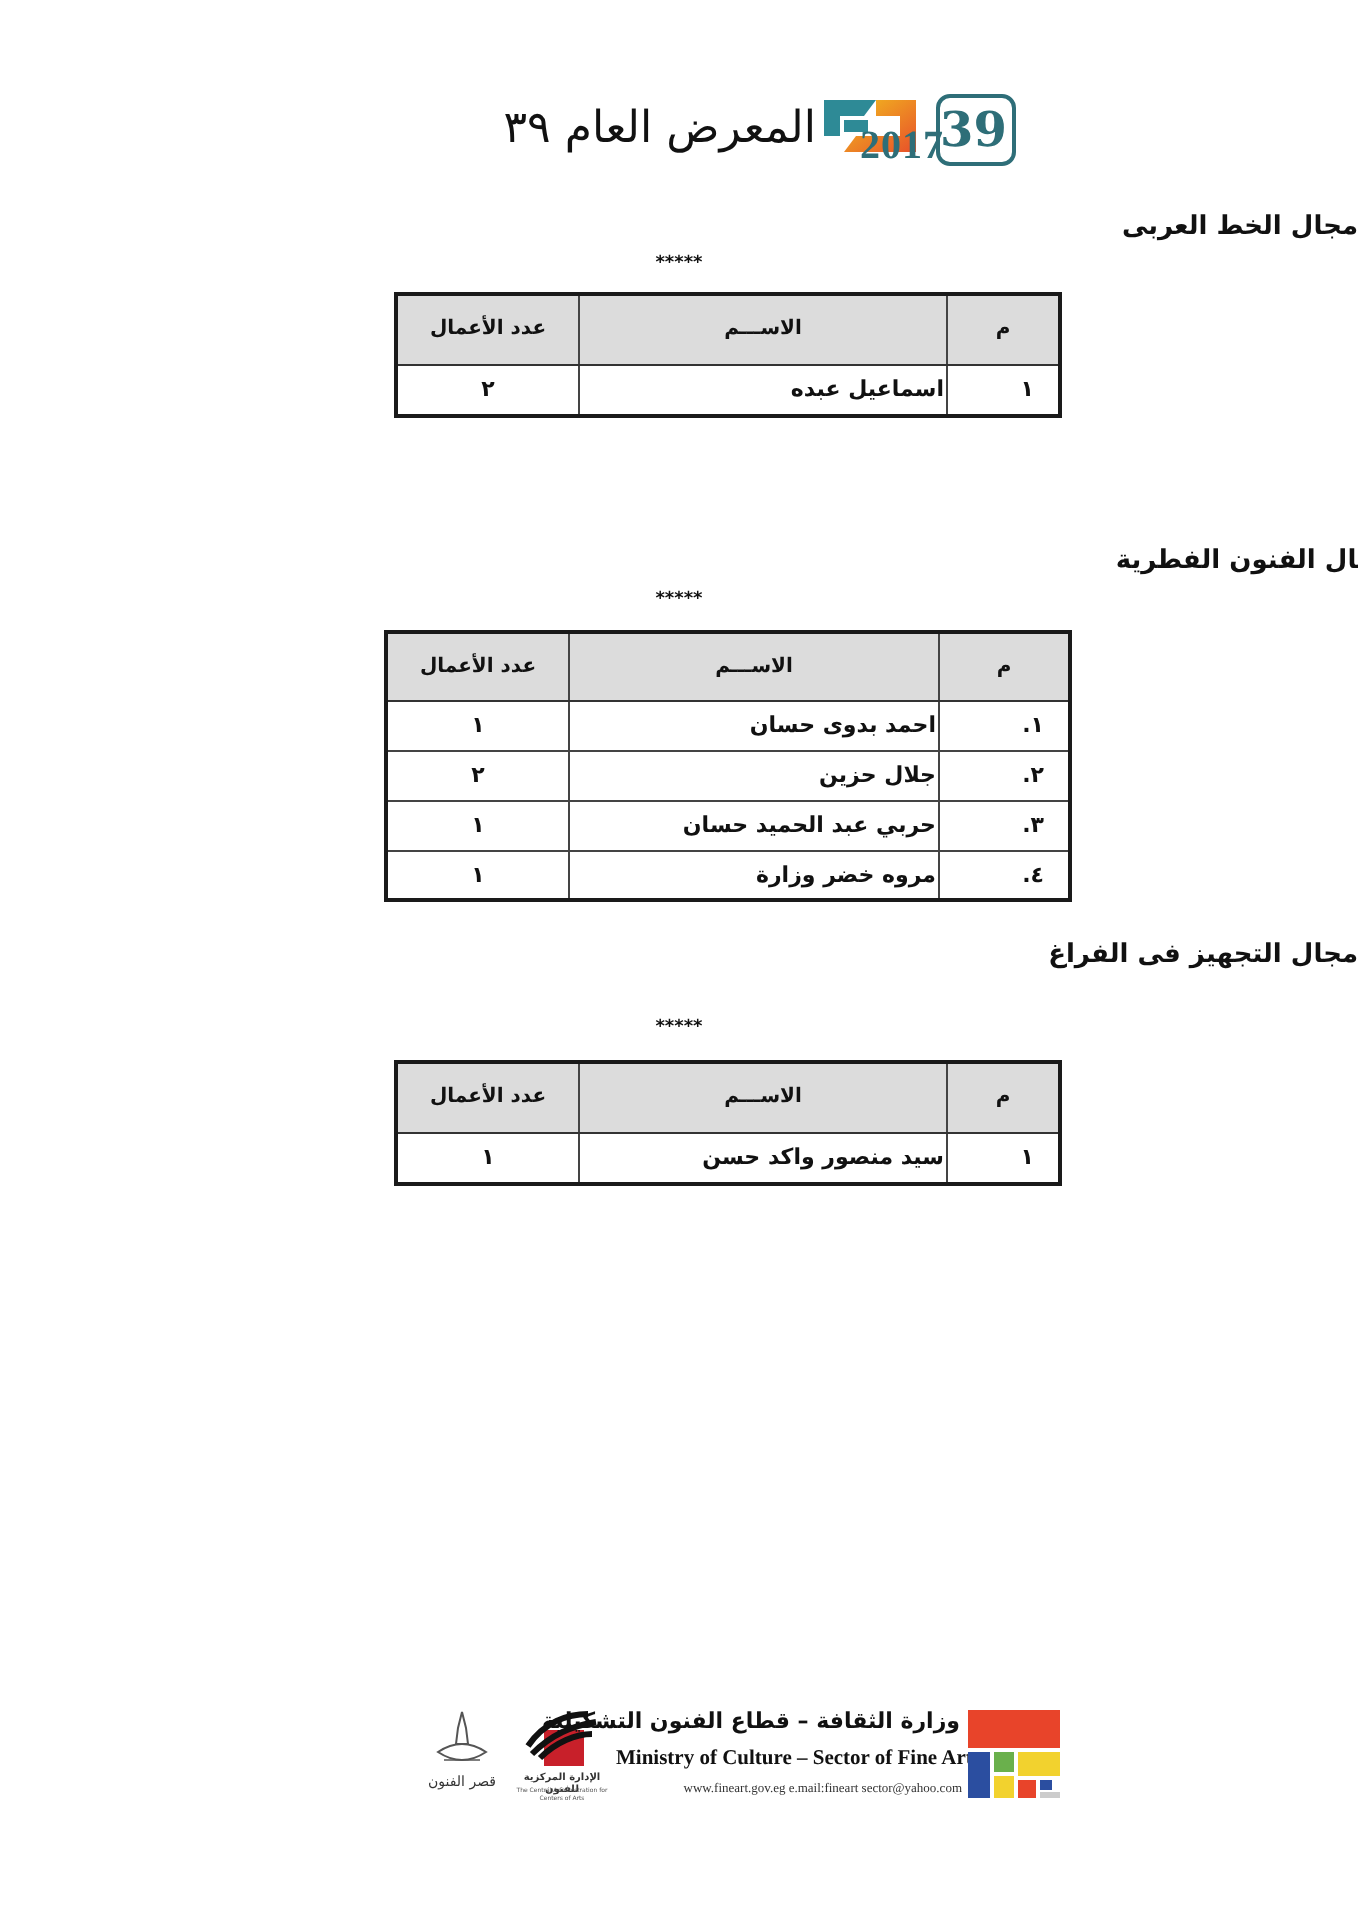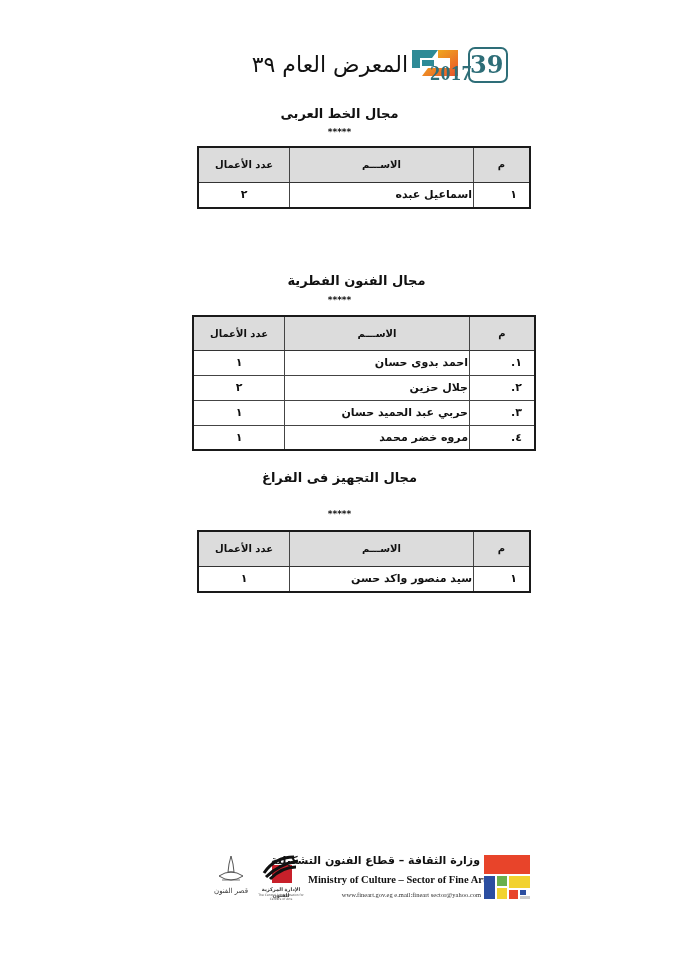--- a/index.html
+++ b/index.html
@@ -10,21 +10,21 @@
   
   .title { position:absolute; left:248px; top:52px; width:160px; text-align:right; direction:rtl;
            font-size:22px; color:#111; font-family:"DejaVu Sans", sans-serif; white-space:nowrap; }
   .logo-shape { position:absolute; left:408px; top:46px; width:54px; height:36px; }
   .badge39 { position:absolute; left:468px; top:47px; width:36px; height:32px; border:2.5px solid #2e6e78;
              border-radius:7px; color:#2e6e78; font-family:"DejaVu Serif", serif; font-size:24px;
              font-weight:bold; line-height:32px; text-align:left; }
   .year { position:absolute; left:410px; top:62px; font-family:"Liberation Serif", serif; font-weight:bold;
           font-size:20px; color:#2e6e78; letter-spacing:0.5px;margin-left:20px; }
 
-  .section-title { position:absolute; left:0; width:679px; text-align:center; direction:rtl;
+  .section-title { position:absolute; left:0; width:679px; text-align:right; direction:rtl;
                    font-weight:bold; font-size:13px; }
   .stars { position:absolute; left:0; width:679px; text-align:center; font-size:9px; font-weight:bold; letter-spacing:0px; }
 
   table.t { position:absolute; border-collapse:collapse; border:2.5px solid #1a1a1a; direction:rtl;
             font-family:"DejaVu Sans", sans-serif; font-size:11px; font-weight:bold; }
   table.t th { background:#dcdcdc; font-weight:bold; border:1px solid #444; border-bottom:1.5px solid #333; font-size:10px; }
   table.t td { border:1px solid #444; background:#fff; }
   .c-num { text-align:right; padding-right:12px; }
   .c-name { text-align:right; }
   .c-count { text-align:center; }
@@ -91,21 +91,21 @@
     <td class="c-name">جلال حزين</td>
     <td class="c-count">٢</td>
   </tr>
   <tr style="height:25px;">
     <td class="c-num">٣.</td>
     <td class="c-name">حربي عبد الحميد حسان</td>
     <td class="c-count">١</td>
   </tr>
   <tr style="height:25px;">
     <td class="c-num">٤.</td>
-    <td class="c-name">مروه خضر محمد</td>
+    <td class="c-name">مروه خضر وزارة</td>
     <td class="c-count">١</td>
   </tr>
 </tbody>
   </table>
 
 <div class="section-title" style="top:470px;">مجال التجهيز فى الفراغ</div>
 <div class="stars" style="top:509px;">*****</div>
 <table class="t" style="left:197px; top:530px; width:334px;">
   <tbody>
       <tr style="height:35px;">

